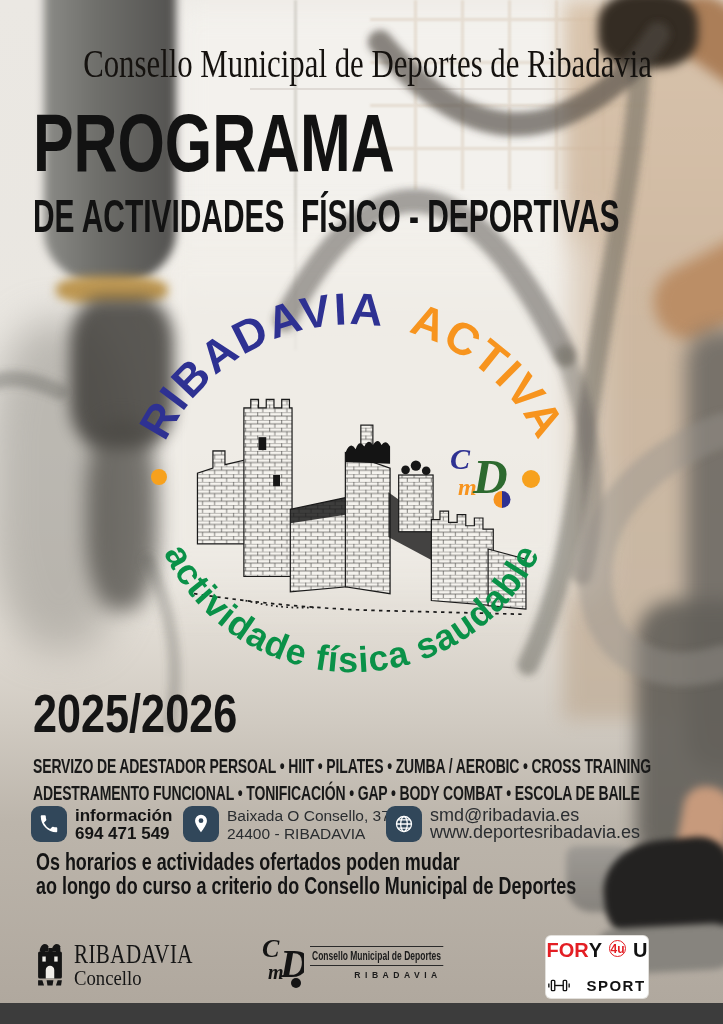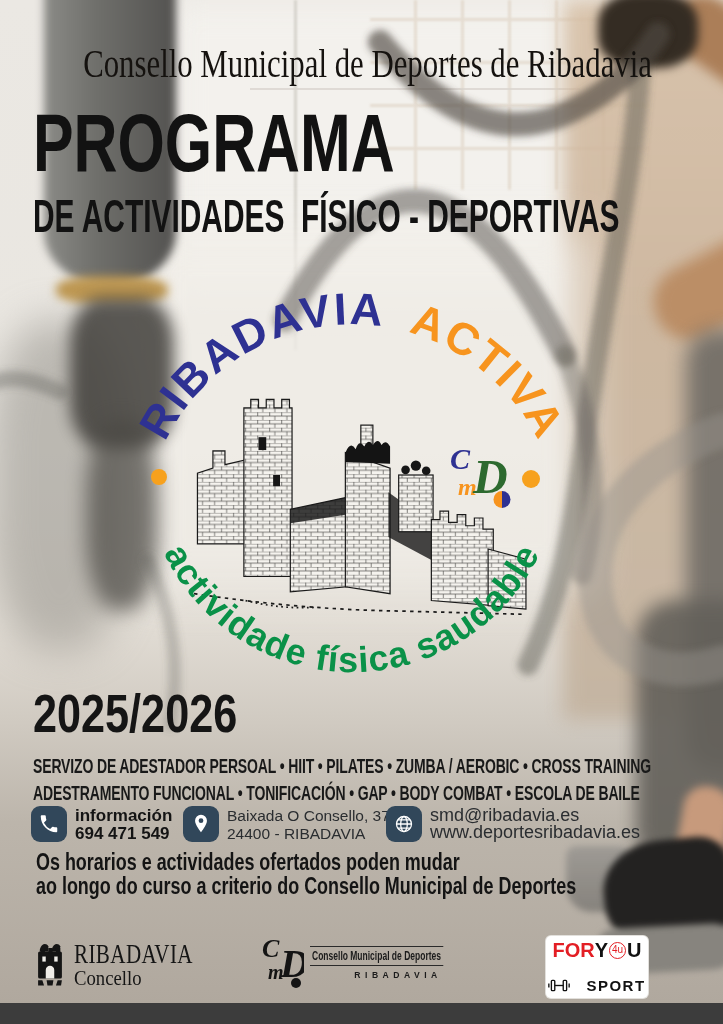--- a/index.html
+++ b/index.html
@@ -53,22 +53,22 @@
   .note .line{font-size:23px;line-height:23px;font-weight:bold;transform:scaleX(.78);transform-origin:0 0;white-space:nowrap;margin-bottom:1px;}
   
   .f-concello{left:33px;top:936px;display:flex;align-items:center;color:#151515;}
   .f-concello .nm{font-family:"Liberation Serif",serif;font-size:27px;line-height:26px;letter-spacing:.5px;transform:scaleX(.78);transform-origin:0 50%;white-space:nowrap;}
   .f-concello .sb{font-family:"Liberation Serif",serif;font-size:22px;line-height:22px;transform:scaleX(.85);transform-origin:0 50%;white-space:nowrap;}
   .f-cmd{left:260px;top:933px;display:flex;align-items:center;color:#1b1b1b;}
   .f-cmd .blk{margin-left:6px;}
   .f-cmd .t1{border-top:1.5px solid #2a2a2a;border-bottom:1.5px solid #2a2a2a;padding:2px 3px;font-size:12.5px;font-weight:bold;transform:scaleX(.68);transform-origin:0 50%;white-space:nowrap;}
   .f-cmd .t2{text-align:center;font-size:9.5px;letter-spacing:5px;margin-top:3px;font-weight:bold;transform:scaleX(.9);transform-origin:0 50%;white-space:nowrap;}
   .f-sport{left:546px;top:936px;width:102px;height:62px;background:#fff;border-radius:5px;box-shadow:0 0 0 1px #e2e0dc;display:flex;flex-direction:column;align-items:center;justify-content:center;}
-  .f-sport .r1{display:flex;align-items:center;font-weight:bold;font-size:20px;line-height:20px;letter-spacing:0;}
-  .f-sport .badge{width:15px;height:15px;border:1.6px solid #e31e24;border-radius:50%;font-size:10px;font-weight:normal;color:#e31e24;display:flex;align-items:center;justify-content:center;margin:0 1px;}
+  .f-sport .r1{display:flex;align-items:flex-start;font-weight:bold;font-size:20px;line-height:20px;letter-spacing:0;}
+  .f-sport .badge{width:15px;height:15px;border:1.6px solid #e31e24;border-radius:50%;font-size:12px;font-weight:bold;color:#e31e24;display:flex;align-items:center;justify-content:center;margin:0 7px;}
   .f-sport .r2{display:flex;align-items:center;gap:16px;margin-top:17px;font-weight:bold;font-size:15px;letter-spacing:1.5px;color:#111;}
 </style>
 </head>
 <body>
 
 <div class="poster">
 
   <div class="abs wall-top"></div>
   <div class="abs win-grid"></div>
   <div class="abs seam-v"></div>

